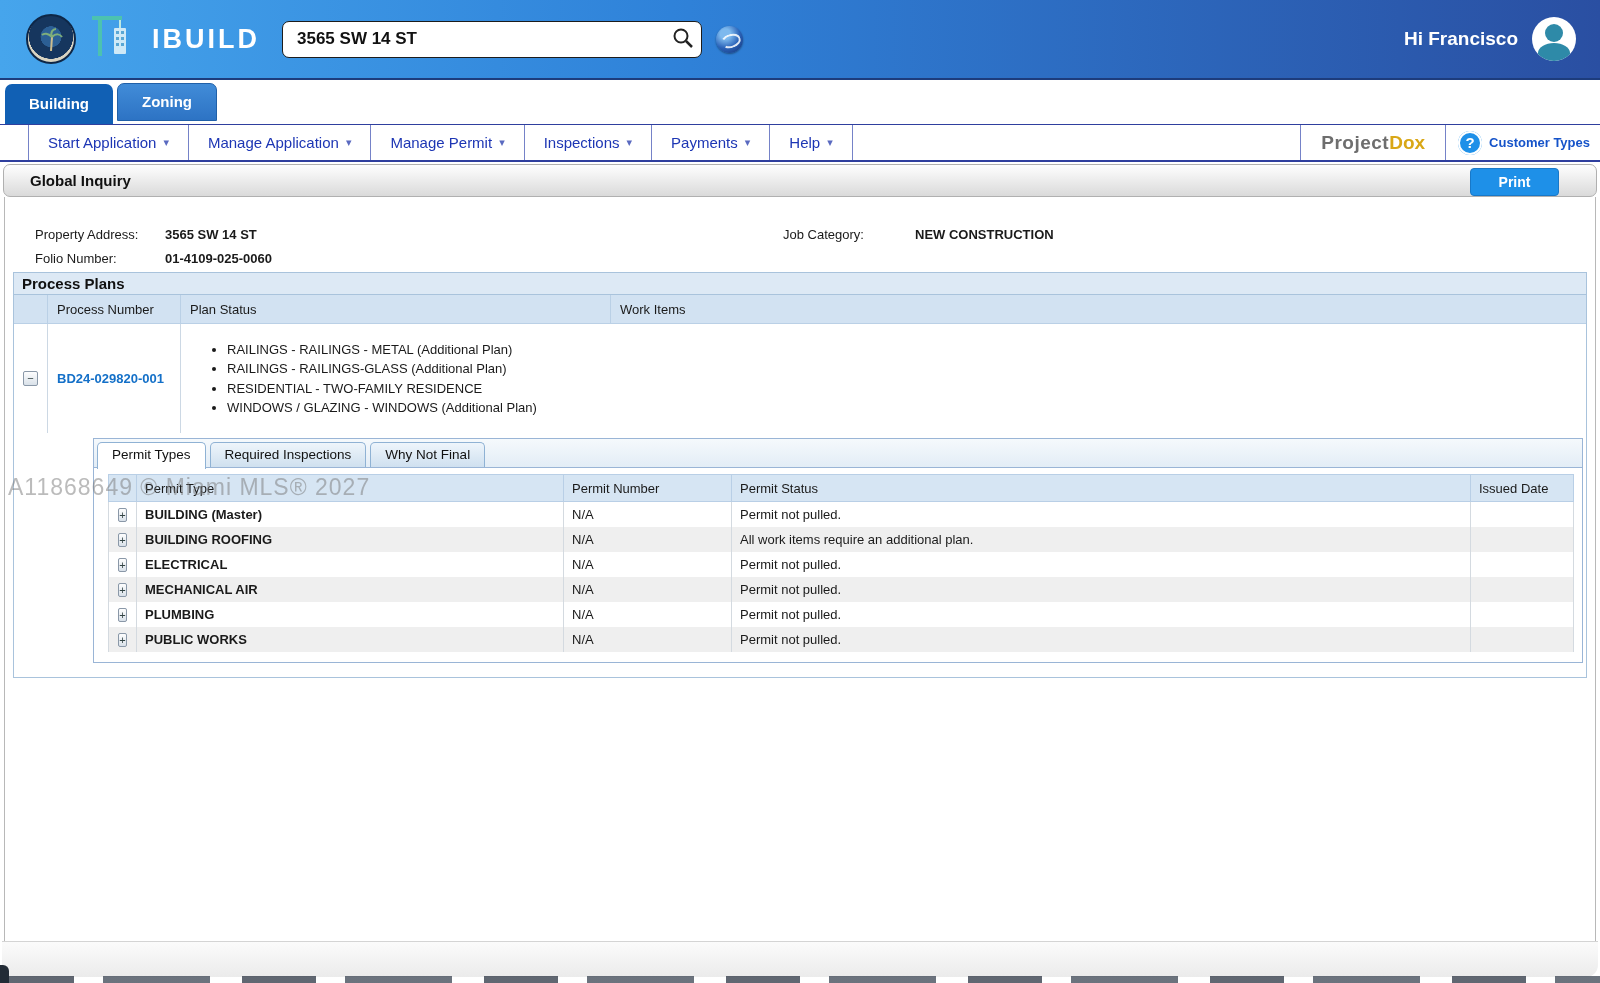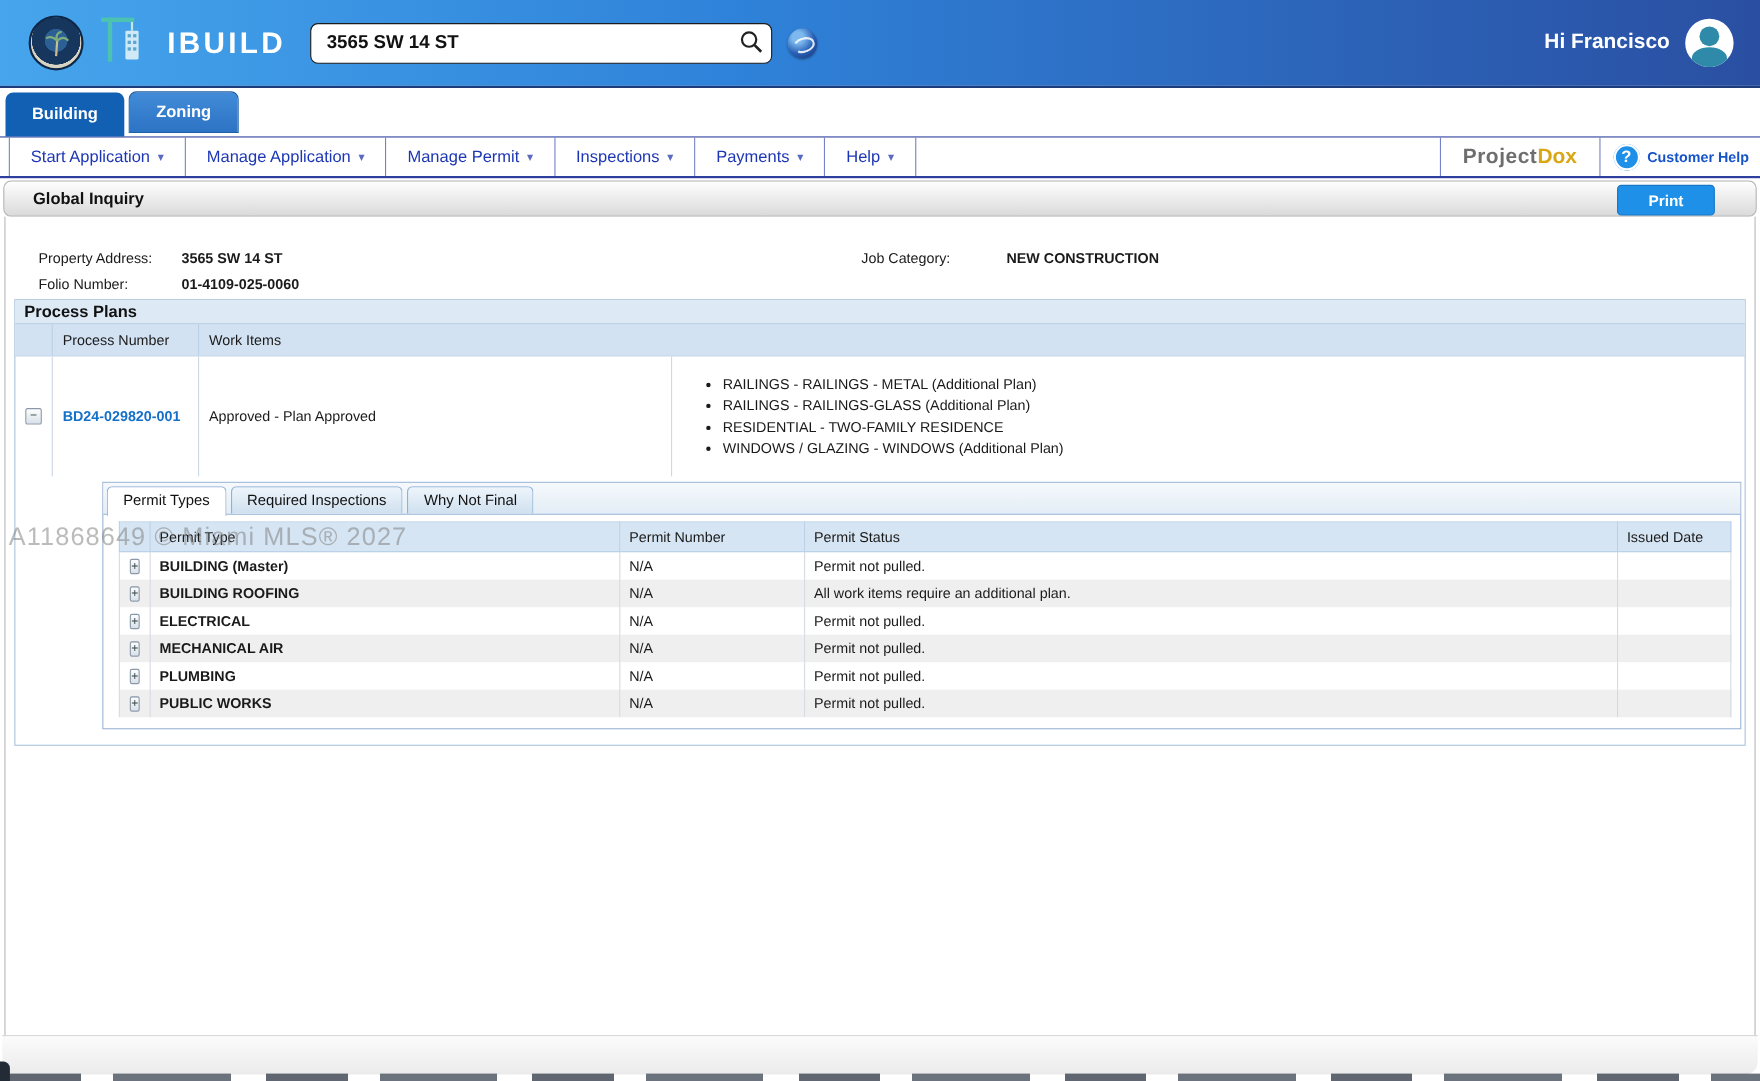--- a/index.html
+++ b/index.html
@@ -42,21 +42,21 @@
              border-radius:7px 7px 0 0; cursor:pointer; }
   .maintab.active { background:#1160b4; height:40px; line-height:40px; }
   .maintab.inactive { background:linear-gradient(#418cd8,#2d73c4); border:1px solid #2060a8;
                       height:38px; line-height:36px; margin-bottom:3px; }
 
   
   .menubar { height:38px; background:#fff; border-top:1px solid #2f3f9e; border-bottom:2px solid #2f3f9e;
              display:flex; align-items:stretch; }
   .menu-item { display:flex; align-items:center; gap:7px; padding:0 19px; font-size:15px;
                color:#1d36b4; border-right:1px solid #7582c8; cursor:pointer; white-space:nowrap; }
-  .menu-item:first-child { border-left:1px solid #7582c8; margin-left:8px; }
+  .menu-item:first-child { border-left:1px solid #7582c8; margin-left:28px; }
   .caret { font-size:11px; color:#5a6ac0; }
   .menu-right { margin-left:auto; display:flex; align-items:stretch; }
   .projectdox { display:flex; align-items:center; padding:0 20px; border-left:1px solid #7582c8; }
   .pd1 { color:#6e6e6e; font-weight:bold; font-size:19px; letter-spacing:.5px; }
   .pd2 { color:#d9a716; font-weight:bold; font-size:19px; }
   .custhelp { display:flex; align-items:center; gap:7px; padding:0 10px 0 12px; border-left:1px solid #7582c8; }
   .qcircle { width:24px; height:24px; border-radius:50%; background:#1e90e8; color:#fff; font-weight:bold;
              font-size:15px; display:flex; align-items:center; justify-content:center;
              box-shadow:0 0 0 2px #fff inset; }
   .custhelp span.lbl { color:#1553c9; font-weight:bold; font-size:13px; white-space:nowrap; }
@@ -200,21 +200,21 @@
         <span class="caret">▾</span>
       </div>
     </div>
   <div class="menu-right">
     <div class="projectdox">
       <span class="pd1">Project</span>
         <span class="pd2">Dox</span>
     </div>
     <div class="custhelp">
       <span class="qcircle">?</span>
-      <span class="lbl">Customer Help</span>
+      <span class="lbl">Customer Types</span>
     </div>
   </div>
 </div>
 
 <div class="titlebar">
   <span class="pgtitle">Global Inquiry</span>
   <button class="printbtn">Print</button>
 </div>
 
 <div class="content">
@@ -231,31 +231,31 @@
       <span class="plabel">Job Category:</span>
       <span class="pvalue">NEW CONSTRUCTION</span>
     </div>
   </div>
 
   <div class="section">
     <div class="sec-title">Process Plans</div>
     <div class="pp-grid pp-head" id="pp-head">
         <div class="cell"></div>
         <div class="cell">Process Number</div>
+        <div class="cell">Plan Status</div>
         <div class="cell">Work Items</div>
       </div>
     <div id="pp-rows">
         <div class="pp-grid pp-row">
           <div class="cell">
             <span class="expicon">−</span>
           </div>
           <div class="cell">
             <a class="plink">BD24-029820-001</a>
           </div>
-          <div class="cell">Approved - Plan Approved</div>
           <div class="cell">
             <ul class="workitems">
               <li>RAILINGS - RAILINGS - METAL  (Additional Plan)</li>
               <li>RAILINGS - RAILINGS-GLASS  (Additional Plan)</li>
               <li>RESIDENTIAL - TWO-FAMILY RESIDENCE</li>
               <li>WINDOWS / GLAZING - WINDOWS  (Additional Plan)</li>
             </ul>
           </div>
         </div>
         <div class="pp-grid">

